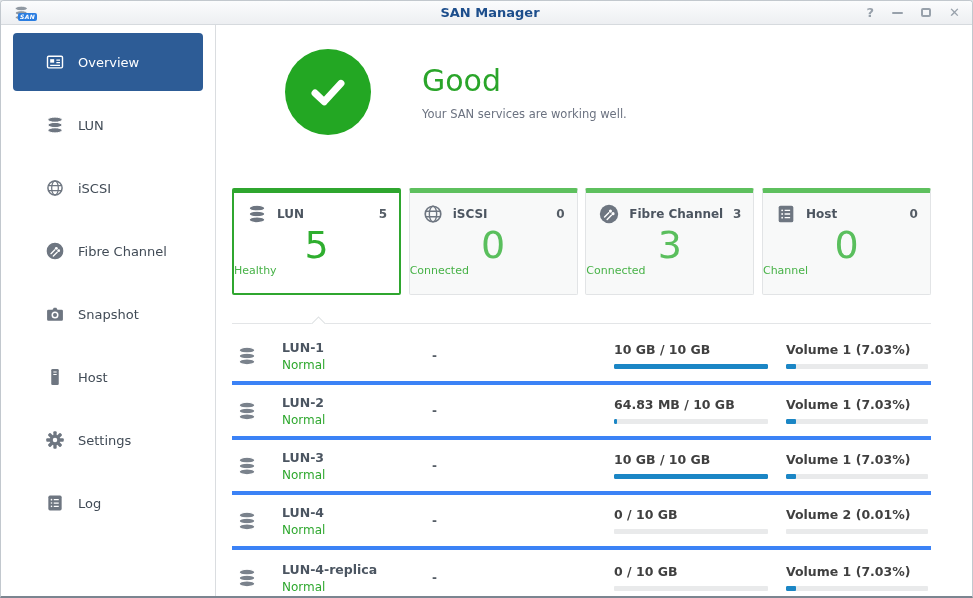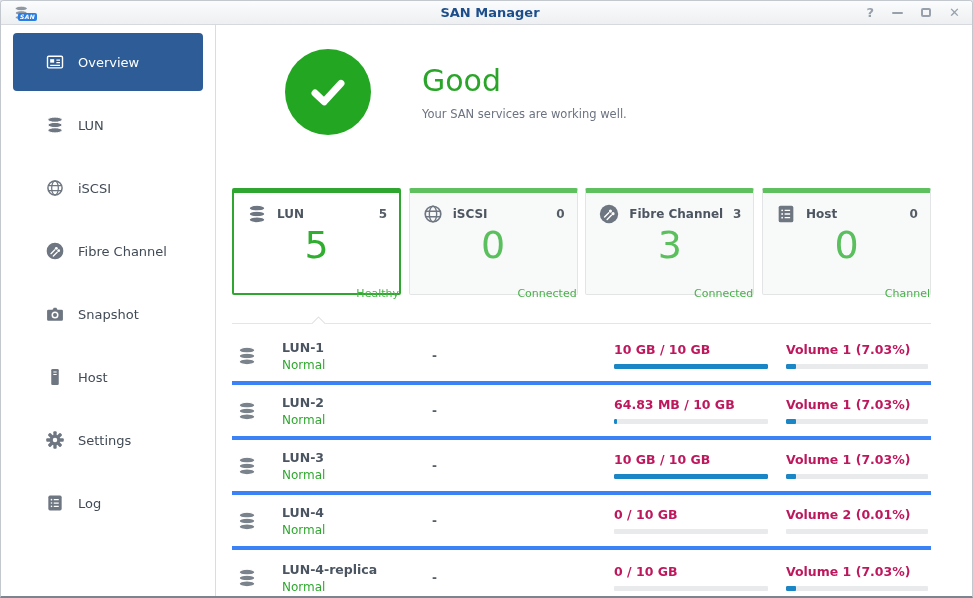--- a/index.html
+++ b/index.html
@@ -55,40 +55,40 @@
     width:169px;height:107px;background:#f8f9f9;border:1px solid #e2e4e6;border-top:5px solid #5ec05e;
     border-radius:2px;cursor:pointer;
   }
   .card.selected{background:#fff;border:2px solid #2fa62f;border-top:5px solid #2fa62f;}
   .card-head{display:flex;align-items:center;gap:9px;padding:10px 12px 0 12px;}
   .card-head .icn{width:22px;height:22px;display:inline-flex;}
   .card-label{font-size:12px;font-weight:bold;color:#4c5560;white-space:nowrap;}
   .card-badge{margin-left:auto;font-size:12px;font-weight:bold;color:#555d66;}
   .card-value{text-align:center;font-size:38px;line-height:1;color:#5abf5d;margin-top:1px;}
   .card.selected .card-value{color:#2fae2f;}
-  .card-caption{text-align:right;font-size:11px;color:#47b247;margin-top:23px;}
+  .card-caption{text-align:left;font-size:11px;color:#47b247;margin-top:0;}
   
   .divider{margin-top:28px;border-top:1px solid #e3e5e7;position:relative;}
   .notch{position:absolute;left:77px;top:-9px;width:18px;height:9px;overflow:hidden;}
   .notch::before{
     content:"";position:absolute;left:3px;top:4px;width:11px;height:11px;background:#fff;
     border:1px solid #dfe2e4;transform:rotate(45deg);
   }
   
   .rows{padding-top:6px;}
   .row{
     display:grid;grid-template-columns:50px 150px 182px 172px 146px;
     align-items:center;height:55px;border-bottom:4px solid #3b82f6;cursor:pointer;
   }
   .row:last-child{border-bottom:none;}
   .row .icn{width:22px;height:22px;display:inline-flex;margin-left:4px;}
   .cell-name .nm{font-size:12.5px;font-weight:bold;color:#4b5561;}
   .cell-name .st{font-size:12px;color:#2fa82f;margin-top:3px;}
   .cell-dash{font-size:12px;font-weight:bold;color:#555d66;}
-  .cell-cap .txt,.cell-vol .txt{font-size:12.5px;font-weight:bold;color:#be185d;white-space:nowrap;}
+  .cell-cap .txt,.cell-vol .txt{font-size:12.5px;font-weight:bold;color:#404040;white-space:nowrap;}
   .bar{height:5px;background:#e9eaeb;border-radius:1px;margin-top:7px;overflow:hidden;}
   .cell-cap .bar{width:154px;}
   .cell-vol .bar{width:142px;}
   .bar i{display:block;height:100%;background:#1b86c5;border-radius:1px;}
 </style>
 </head>
 <body>
 
 <div class="window">
 

